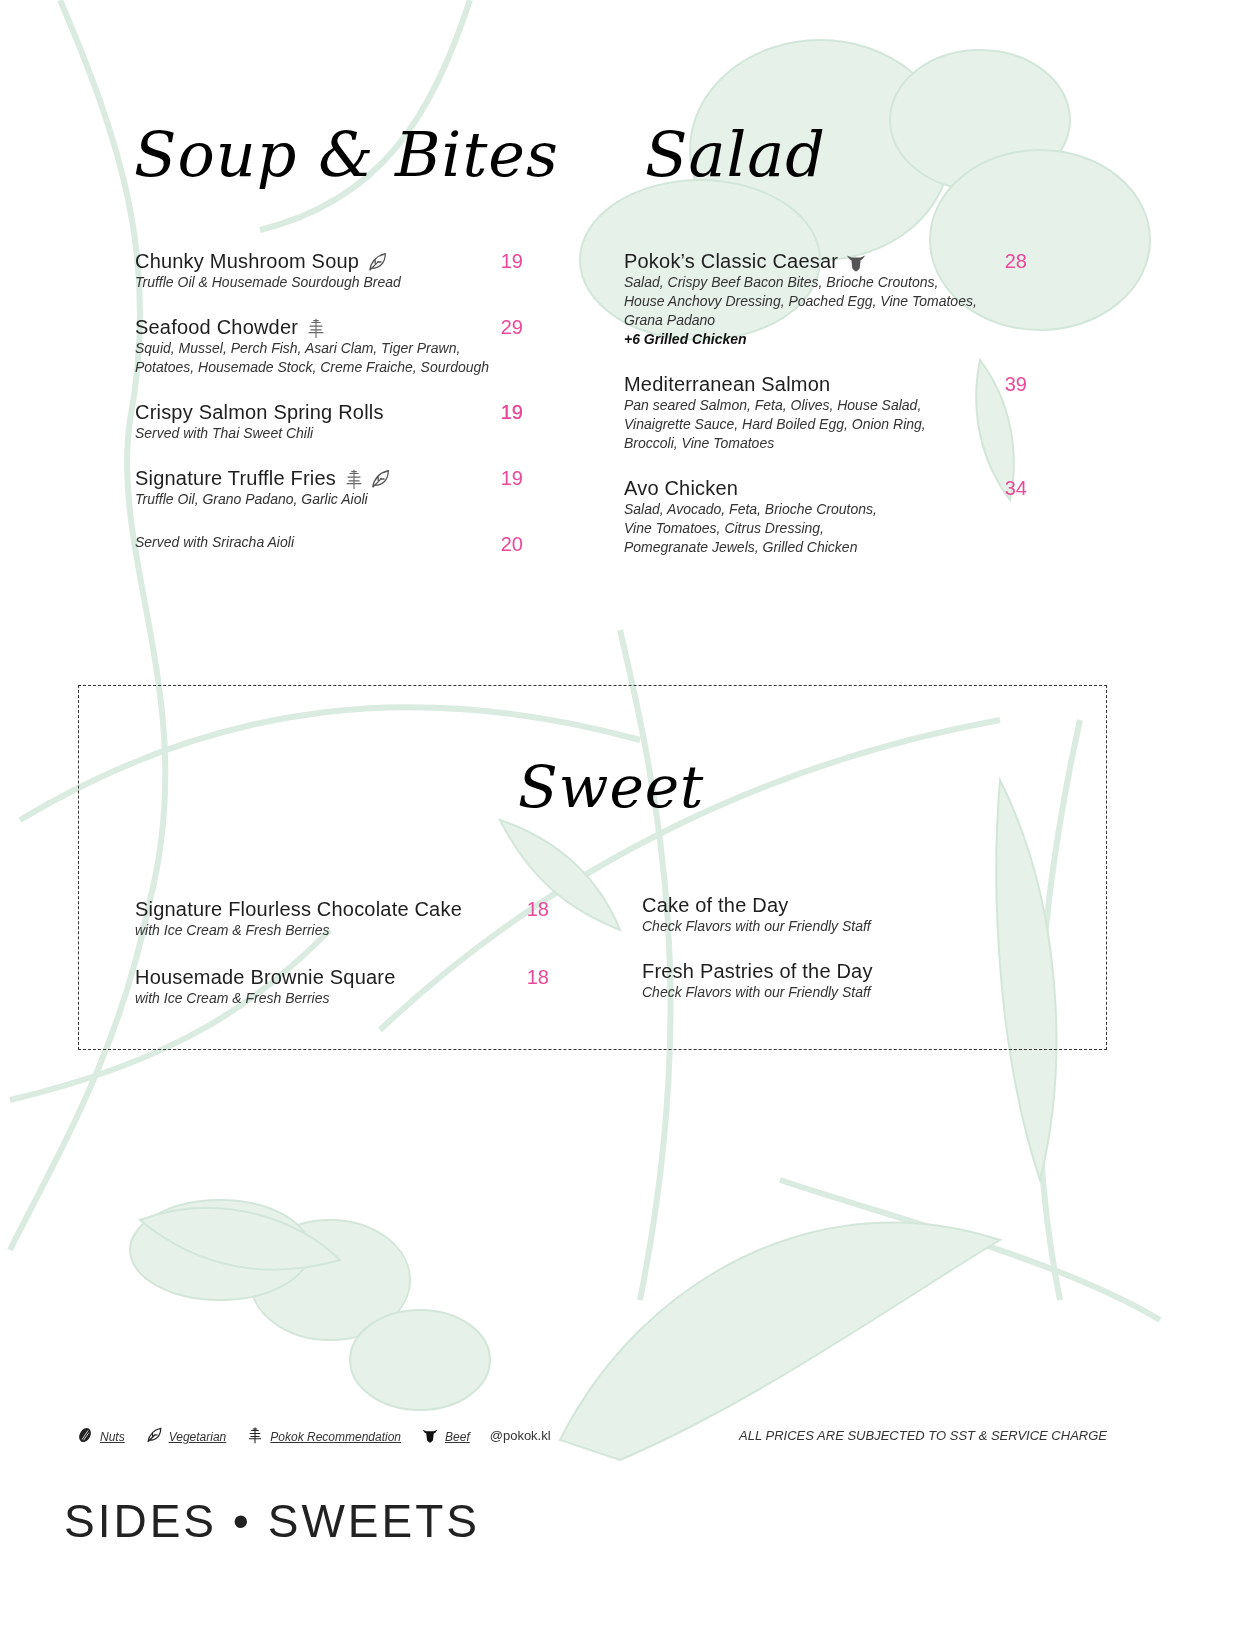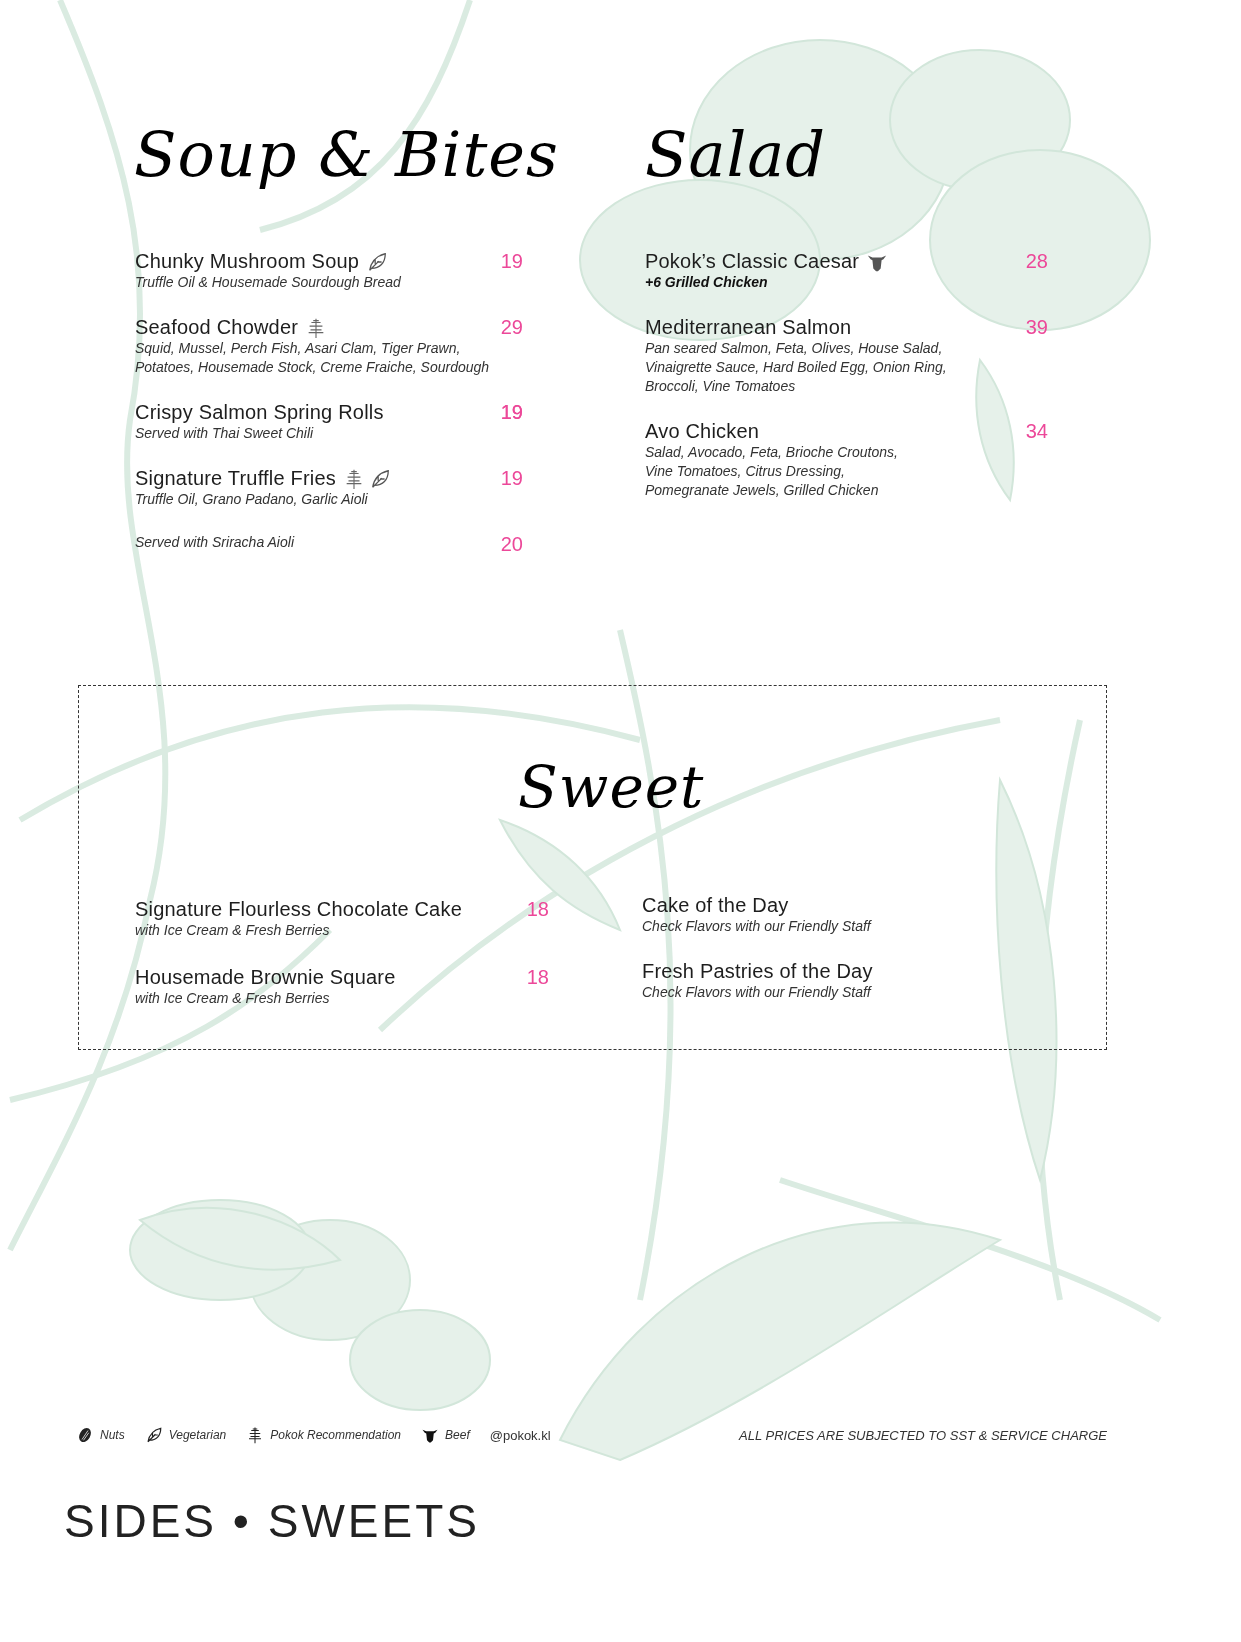--- a/index.html
+++ b/index.html
@@ -14,21 +14,21 @@
   .item-name { font-size:20px; color:#1e1e1e; letter-spacing:0.2px; }
   .item-price { position:absolute; right:0; top:0; font-size:20px; color:#ec4899; }
   .item-desc { font-size:14px; font-style:italic; color:#333; line-height:19px; white-space:pre-line; }
   .item-extra { font-size:14px; font-style:italic; font-weight:bold; color:#111; line-height:19px; }
   .ico { display:inline-block; width:24px; height:22px; margin-left:6px; vertical-align:middle; }
   .ico svg { width:100%; height:100%; }
   .sweet-box { position:absolute; left:78px; top:685px; width:1029px; height:365px;
                border:1.5px dashed #333; box-sizing:border-box; }
   .footer-legend { position:absolute; left:76px; top:1426px; display:flex; align-items:center; gap:6px;
                    font-size:12px; font-style:italic; color:#333; }
-  .legend-item { display:flex; align-items:center; margin-right:14px; }
+  .legend-item { display:flex; align-items:flex-end; margin-right:14px;text-decoration:underline; }
   .legend-item .ico { width:18px; height:18px; margin:0 6px 0 0; }
   .footer-note { position:absolute; right:134px; top:1428px; font-size:13px; font-style:italic; color:#333; }
   .page-label { position:absolute; left:64px; top:1494px; font-size:46px; letter-spacing:3px; color:#222; }
 </style>
 </head>
 <body>
 
 <svg class="bg" viewBox="0 0 1241 1500" xmlns="http://www.w3.org/2000/svg">
   <g fill="none" stroke="#d6e9de" stroke-width="6" opacity="0.9">
     <path d="M60 0 C120 140 160 260 130 420 C110 560 200 700 150 900 C120 1050 60 1150 10 1250"></path>
@@ -102,29 +102,32 @@
     <span class="item-price">19</span>
     <div class="item-desc">Truffle Oil, Grano Padano, Garlic Aioli</div>
   </div>
   <div class="item">
     <span class="item-price">20</span>
     <div class="item-desc">Served with Sriracha Aioli</div>
   </div>
 </div>
 
 <div class="script-title" style="left:645px; top:118px; font-size:62px;">Salad</div>
-<div class="col" style="left:645px; top:226px; width:403px;">
+<div class="col" style="left:624px; top:226px; width:403px;">
   <div class="item">
     <div class="item-head">
       <span class="item-name">Pokok’s Classic Caesar</span>
       <span class="ico"><svg viewBox="0 0 24 24">
             <path d="M2 5 L7 7 L17 7 L22 5 L19 9 L17 10 L16 19 L13 22 L11 22 L8 19 L7 10 L5 9 Z" fill="#555"></path>
           </svg></span>
     </div>
     <span class="item-price">28</span>
+    <div class="item-desc">Salad, Crispy Beef Bacon Bites, Brioche Croutons,
+House Anchovy Dressing, Poached Egg, Vine Tomatoes,
+Grana Padano</div>
     <div class="item-extra">+6 Grilled Chicken</div>
   </div>
   <div class="item">
     <div class="item-head">
       <span class="item-name">Mediterranean Salmon</span>
     </div>
     <span class="item-price">39</span>
     <div class="item-desc">Pan seared Salmon, Feta, Olives, House Salad,
 Vinaigrette Sauce, Hard Boiled Egg, Onion Ring,
 Broccoli, Vine Tomatoes</div>

